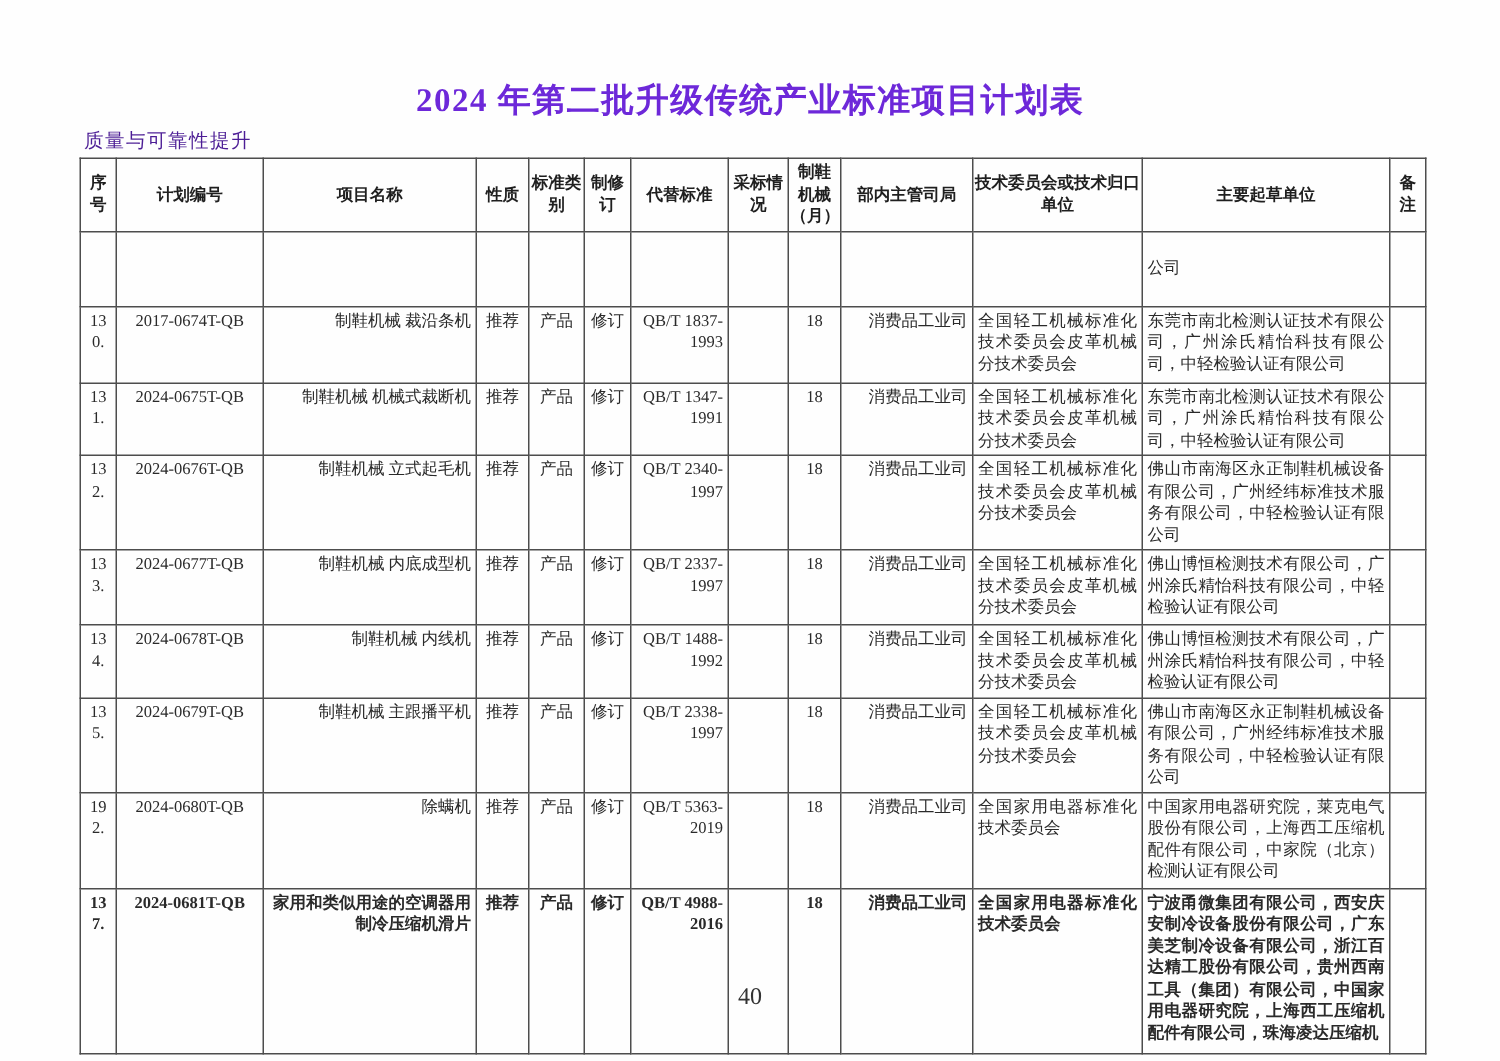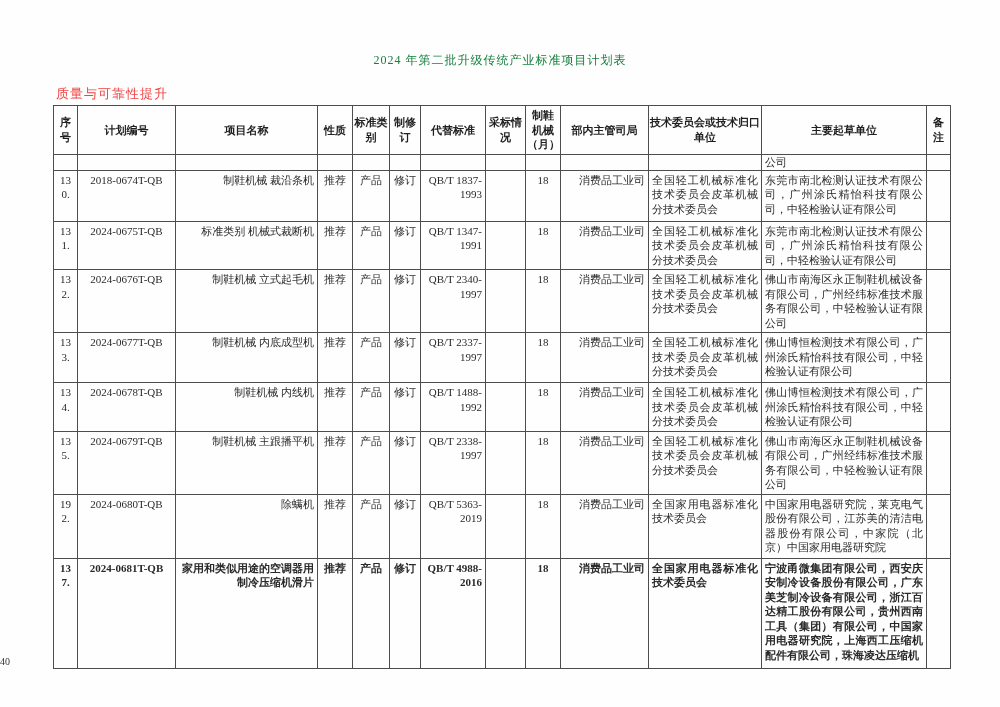--- a/index.html
+++ b/index.html
@@ -19,31 +19,31 @@
     position: absolute;
     inset: 0;
     background: #fefefe;
   }
   .doc-title {
     position: absolute;
     top: 52px;
     left: 0;
     width: 100%;
     text-align: center;
-    font-size: 12px;
-    font-weight: normal;
+    font-size: 22px;
+    font-weight: bold;
     letter-spacing: 1px;
-    color: #15803d;
+    color: #6d28d9;
   }
   .section-label {
     position: absolute;
     top: 85px;
     left: 56px;
     font-size: 13px;
-    color: #ef4444;
+    color: #4c1d95;
     letter-spacing: 1px;
   }
   table.std-table {
     position: absolute;
     top: 105px;
     left: 53px;
     width: 897px;
     border-collapse: collapse;
     table-layout: fixed;
   }
@@ -63,28 +63,29 @@
     vertical-align: middle;
     padding: 2px 1px;
     color: #1f1f1f;
   }
   .std-table td.c { text-align: center; }
   .std-table td.l { text-align: right; }
   .std-table td.j { text-align: justify; text-justify: inter-ideograph; }
   .std-table tr.carryover td {
     height: 13px;
     line-height: 1.1;
-    padding: 1px 3px;
+    padding: 18px 3px;
   }
   .page-number {
     position: absolute;
     top: 656px;
     left: 0;
     width: 100%;
-    font-size: 10px;
+    text-align: center;
+    font-size: 16px;
     color: #333333;
   }
 </style>
 </head>
 <body>
 
 <div class="page">
 
   <div class="doc-title">2024 年第二批升级传统产业标准项目计划表</div>
 
@@ -134,37 +135,37 @@
           <td class="l"></td>
           <td class="c"></td>
           <td class="c"></td>
           <td class="l"></td>
           <td class="j"></td>
           <td class="j">公司</td>
           <td class="c"></td>
         </tr>
         <tr style="height: 51px;">
           <td class="c">130.</td>
-          <td class="c">2018-0674T-QB</td>
+          <td class="c">2017-0674T-QB</td>
           <td class="l">制鞋机械 裁沿条机</td>
           <td class="c">推荐</td>
           <td class="c">产品</td>
           <td class="c">修订</td>
           <td class="l">QB/T 1837-1993</td>
           <td class="c"></td>
           <td class="c">18</td>
           <td class="l">消费品工业司</td>
           <td class="j">全国轻工机械标准化技术委员会皮革机械分技术委员会</td>
           <td class="j">东莞市南北检测认证技术有限公司，广州涂氏精怡科技有限公司，中轻检验认证有限公司</td>
           <td class="c"></td>
         </tr>
         <tr style="height: 47px;">
           <td class="c">131.</td>
           <td class="c">2024-0675T-QB</td>
-          <td class="l">标准类别 机械式裁断机</td>
+          <td class="l">制鞋机械 机械式裁断机</td>
           <td class="c">推荐</td>
           <td class="c">产品</td>
           <td class="c">修订</td>
           <td class="l">QB/T 1347-1991</td>
           <td class="c"></td>
           <td class="c">18</td>
           <td class="l">消费品工业司</td>
           <td class="j">全国轻工机械标准化技术委员会皮革机械分技术委员会</td>
           <td class="j">东莞市南北检测认证技术有限公司，广州涂氏精怡科技有限公司，中轻检验认证有限公司</td>
           <td class="c"></td>
@@ -234,21 +235,21 @@
           <td class="c">2024-0680T-QB</td>
           <td class="l">除螨机</td>
           <td class="c">推荐</td>
           <td class="c">产品</td>
           <td class="c">修订</td>
           <td class="l">QB/T 5363-2019</td>
           <td class="c"></td>
           <td class="c">18</td>
           <td class="l">消费品工业司</td>
           <td class="j">全国家用电器标准化技术委员会</td>
-          <td class="j">中国家用电器研究院，莱克电气股份有限公司，江苏美的清洁电器股份有限公司，中家院（北京）中国家用电器研究院</td>
+          <td class="j">中国家用电器研究院，莱克电气股份有限公司，上海西工压缩机配件有限公司，中家院（北京）检测认证有限公司</td>
           <td class="c"></td>
         </tr>
         <tr style="height: 110px; font-weight: bold;">
           <td class="c">137.</td>
           <td class="c">2024-0681T-QB</td>
           <td class="l">家用和类似用途的空调器用制冷压缩机滑片</td>
           <td class="c">推荐</td>
           <td class="c">产品</td>
           <td class="c">修订</td>
           <td class="l">QB/T 4988-2016</td>

